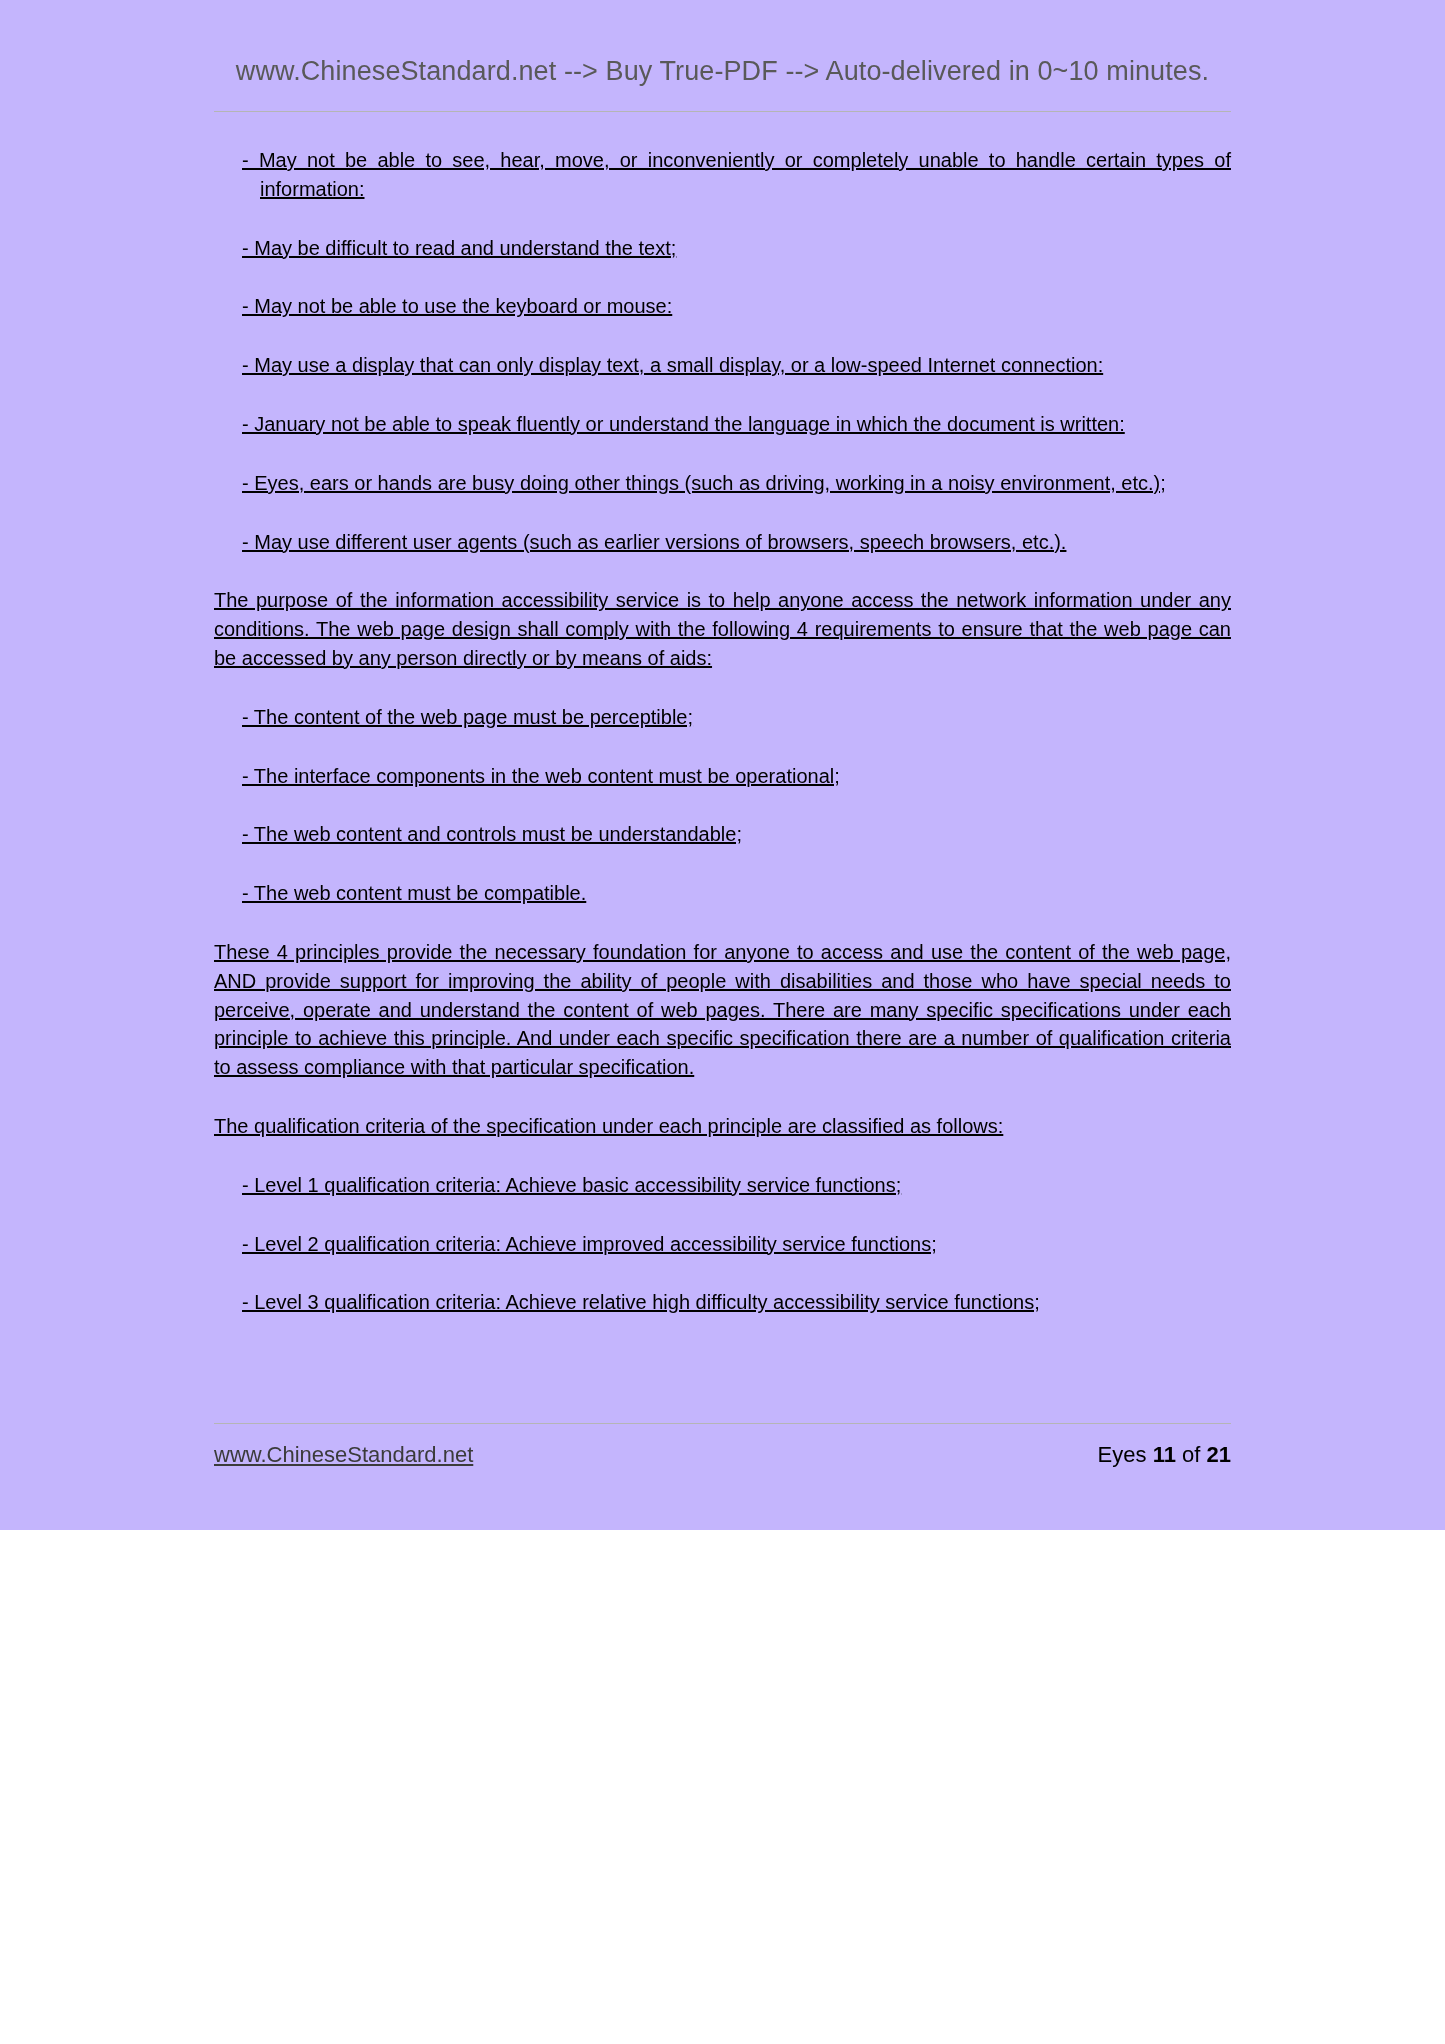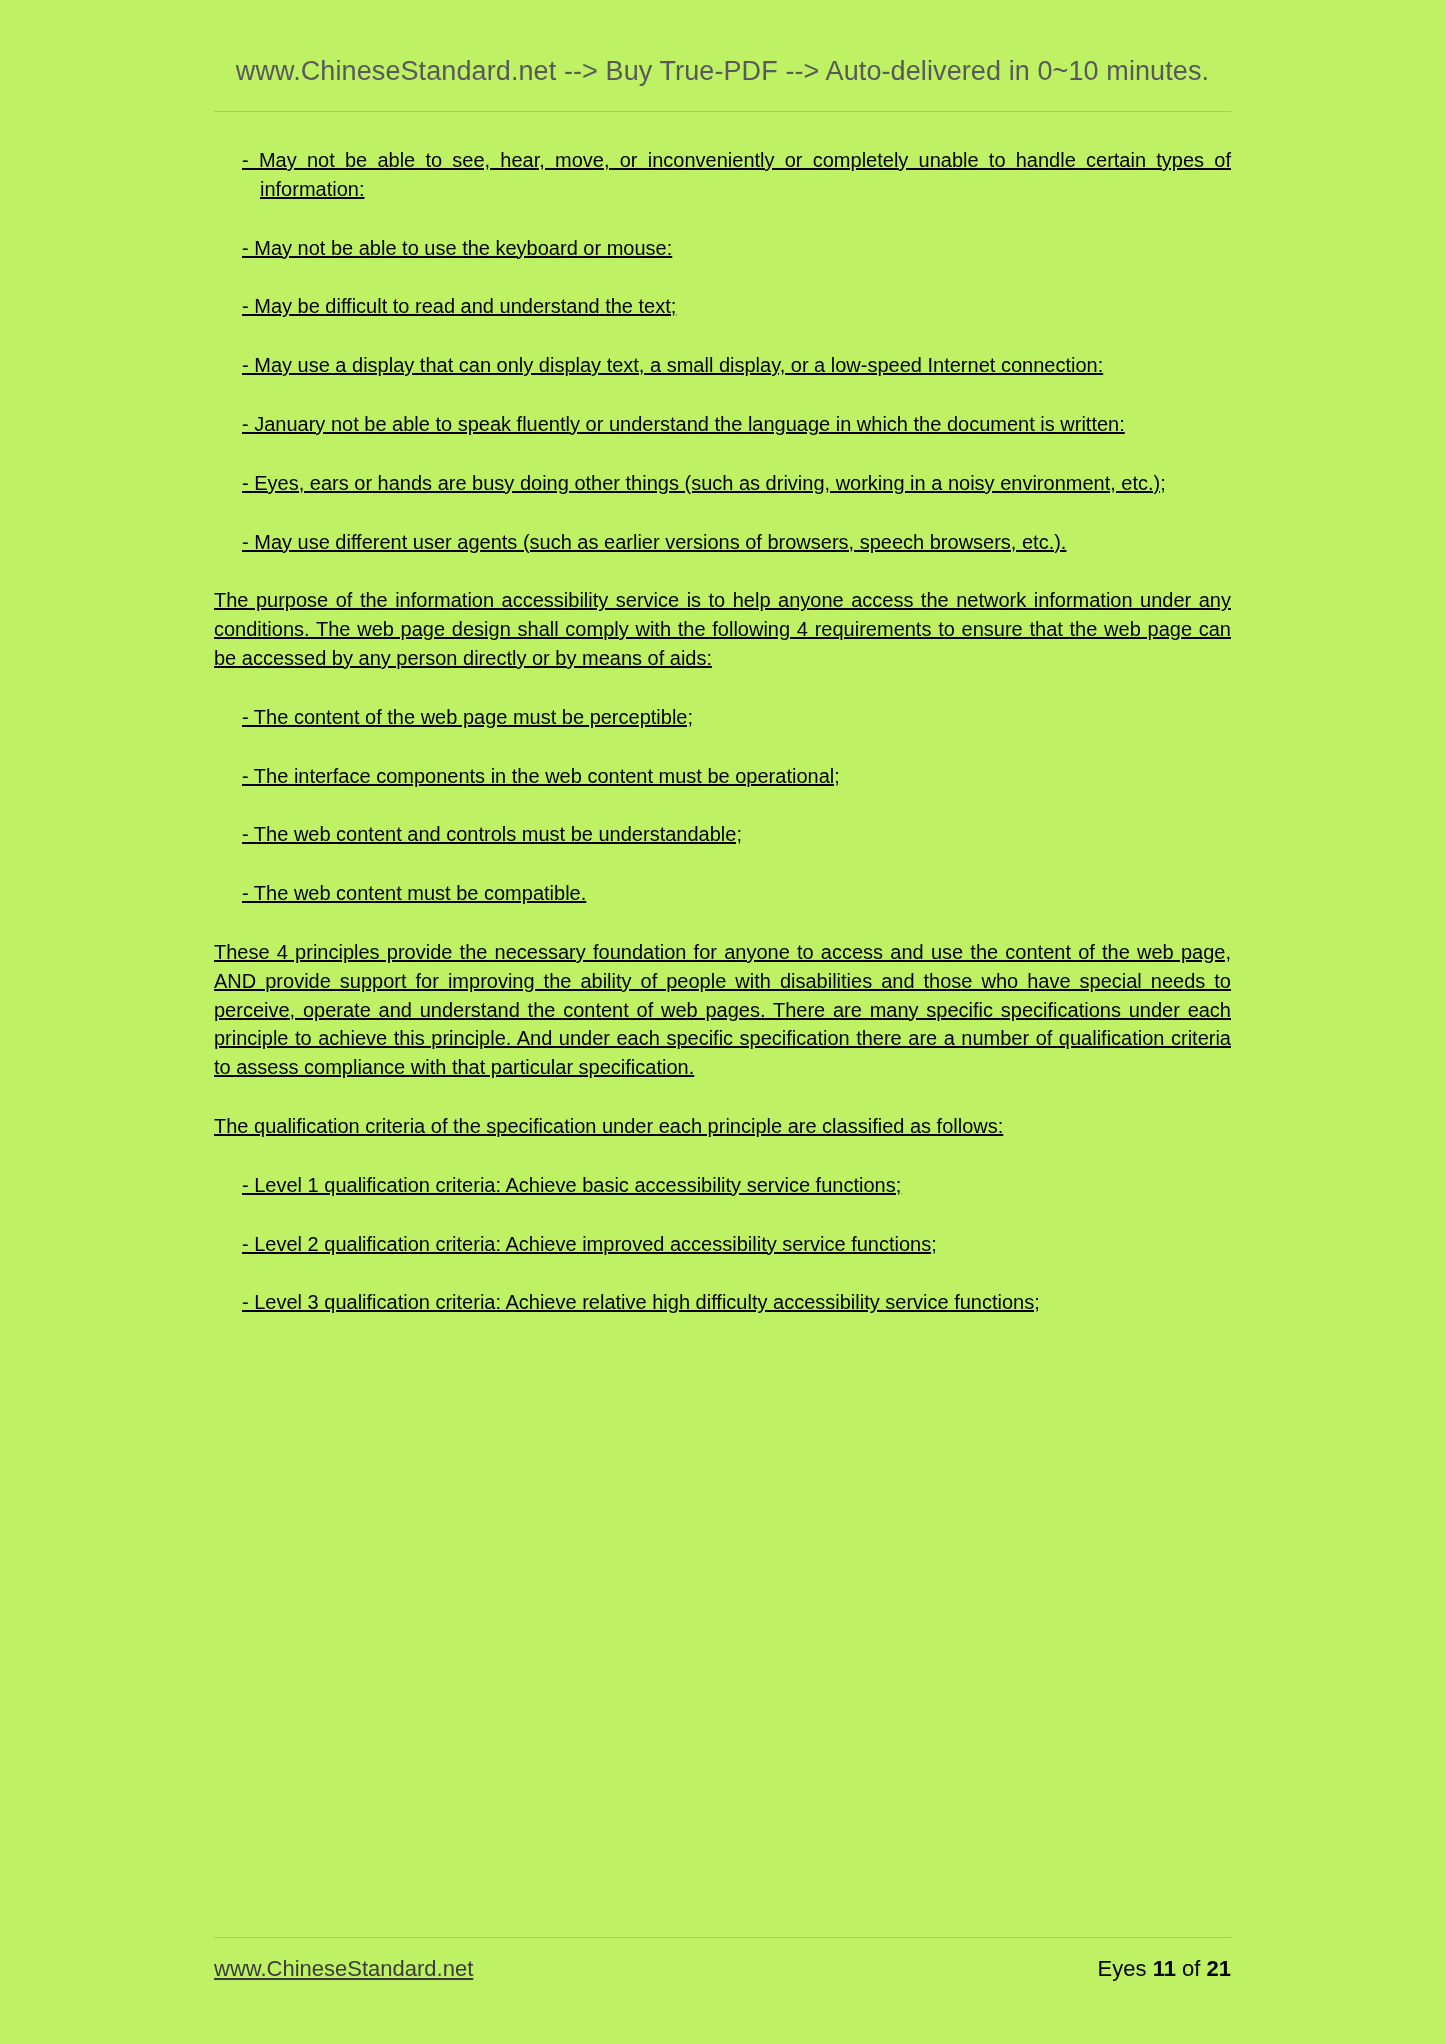--- a/index.html
+++ b/index.html
@@ -7,23 +7,23 @@
     padding: 0;
     background: #ffffff;
   }
   body {
     font-family: "Liberation Sans", sans-serif;
     color: #000000;
   }
   .page {
     position: relative;
     width: 1445px;
-    height: 2044px;
+    height: 1530px;
     margin: 0 auto;
-    background: #bef264;
+    background: #c4b5fd;
     box-sizing: border-box;
   }
   .header {
     padding-top: 56px;
     text-align: center;
   }
   .header-line1 {
     font-size: 27px;
     color: #595959;
     letter-spacing: 0.1px;
@@ -104,22 +104,22 @@
   <div class="header">
     <div class="header-line1">www.ChineseStandard.net --&gt; Buy True-PDF --&gt; Auto-delivered in 0~10 minutes.</div>
   </div>
 
   <div class="rule-top"></div>
 
   <div class="content">
 
     <ul class="bullets">
       <li>- May not be able to see, hear, move, or inconveniently or completely unable to handle certain types of information:</li>
+      <li>- May be difficult to read and understand the text;</li>
       <li>- May not be able to use the keyboard or mouse:</li>
-      <li>- May be difficult to read and understand the text;</li>
       <li>- May use a display that can only display text, a small display, or a low-speed Internet connection:</li>
       <li>- January not be able to speak fluently or understand the language in which the document is written:</li>
       <li>- Eyes, ears or hands are busy doing other things (such as driving, working in a noisy environment, etc.);</li>
       <li>- May use different user agents (such as earlier versions of browsers, speech browsers, etc.).</li>
     </ul>
 
     <p class="para">The purpose of the information accessibility service is to help anyone access the network information under any conditions. The web page design shall comply with the following 4 requirements to ensure that the web page can be accessed by any person directly or by means of aids:</p>
 
     <ul class="bullets nojust">
       <li>- The content of the web page must be perceptible;</li>

